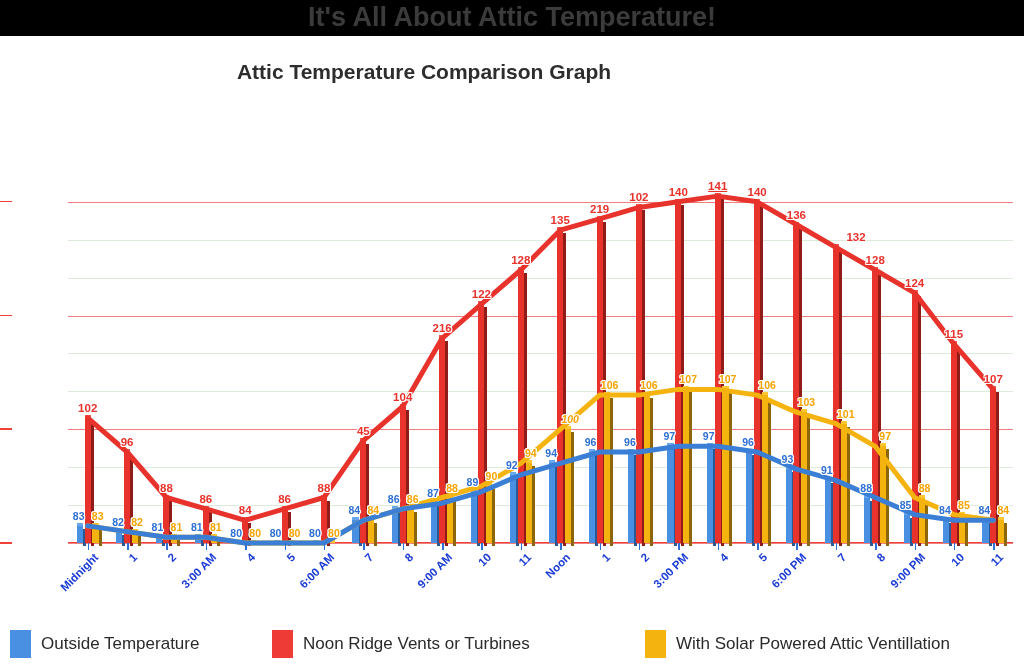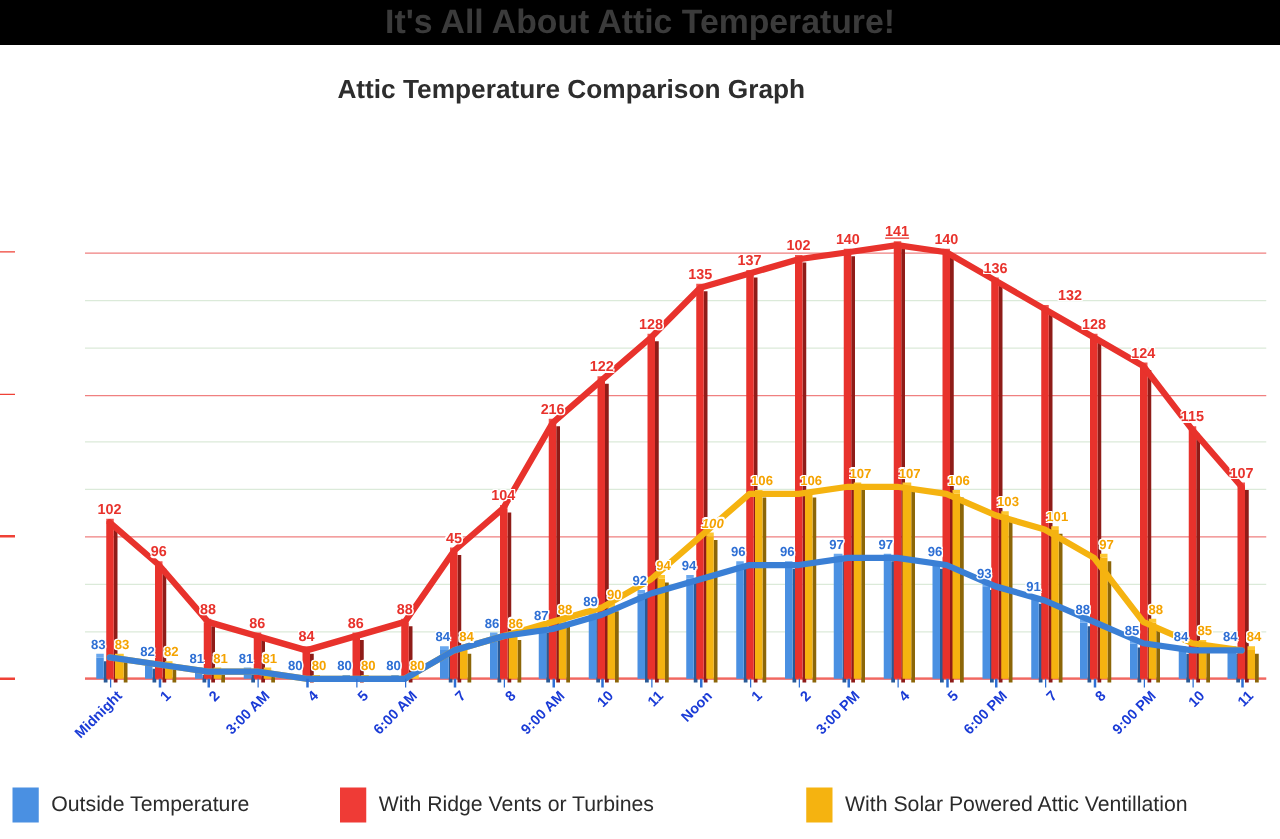--- a/index.html
+++ b/index.html
@@ -19,21 +19,21 @@
     position:absolute; left:0; top:-2px; width:1024px; height:38px;
     line-height:38px; text-align:center;
     color:#3b3b3b; font-size:27px; font-weight:bold;
     letter-spacing:0px;
     font-family:"Liberation Sans", sans-serif;
   }
 
   
   .chart-title {
     position:absolute; left:0; top:58px; width:848px; text-align:center;
-    color:#2d2d2d; font-size:21px; font-weight:bold; line-height:27px;margin-left:33px;
+    color:#2d2d2d; font-size:21px; font-weight:bold; line-height:27px;
   }
   .chart-subtitle {
     position:absolute; left:0; top:87px; width:1024px; text-align:center;
     color:#2d2d2d; font-size:21px; font-weight:bold; line-height:27px;
   }
 
   
   #plot {
     position:absolute;
     left:68px; top:179px;
@@ -522,21 +522,21 @@
       <div class="dlabel dl-yellow" style="left: 384.1px; top: 314.5px;">88</div>
       <div class="dlabel dl-red dl-red-top" style="left: 413.4px; top: 121.1px;">122</div>
       <div class="dlabel dl-blue" style="left: 404.4px; top: 308.8px;">89</div>
       <div class="dlabel dl-yellow" style="left: 423.4px; top: 303.1px;">90</div>
       <div class="dlabel dl-red dl-red-top" style="left: 452.8px; top: 87px;">128</div>
       <div class="dlabel dl-blue" style="left: 443.8px; top: 291.8px;">92</div>
       <div class="dlabel dl-yellow" style="left: 462.8px; top: 280.4px;">94</div>
       <div class="dlabel dl-red dl-red-top" style="left: 492.2px; top: 47.2px;">135</div>
       <div class="dlabel dl-blue" style="left: 483.2px; top: 280.4px;">94</div>
       <div class="dlabel dl-yellow" style="left: 502.2px; top: 246.3px; font-style: italic;">100</div>
-      <div class="dlabel dl-red dl-red-top" style="left: 531.6px; top: 35.8px;">137</div>
+      <div class="dlabel dl-red dl-red-top" style="left: 531.6px; top: 35.8px;">219</div>
       <div class="dlabel dl-blue" style="left: 522.6px; top: 269px;">96</div>
       <div class="dlabel dl-yellow" style="left: 541.6px; top: 212.1px;">106</div>
       <div class="dlabel dl-red dl-red-top" style="left: 570.9px; top: 24.4px;">102</div>
       <div class="dlabel dl-blue" style="left: 561.9px; top: 269px;">96</div>
       <div class="dlabel dl-yellow" style="left: 580.9px; top: 212.1px;">106</div>
       <div class="dlabel dl-red dl-red-top" style="left: 610.3px; top: 18.8px;">140</div>
       <div class="dlabel dl-blue" style="left: 601.3px; top: 263.3px;">97</div>
       <div class="dlabel dl-yellow" style="left: 620.3px; top: 206.4px;">107</div>
       <div class="dlabel dl-red dl-red-top" style="left: 649.7px; top: 13.1px; text-decoration: underline;">141</div>
       <div class="dlabel dl-blue" style="left: 640.7px; top: 263.3px;">97</div>
@@ -564,21 +564,21 @@
       <div class="dlabel dl-yellow" style="left: 935.3px; top: 337.3px;">84</div>
     </div>
 
   <div class="legend">
       <div class="legend-item" style="left: 10px;">
         <span class="legend-swatch lg-blue"></span>
         <span class="legend-text">Outside Temperature</span>
       </div>
       <div class="legend-item" style="left: 272px;">
         <span class="legend-swatch lg-red"></span>
-        <span class="legend-text">With Ridge Vents or Turbines</span>
+        <span class="legend-text">Noon Ridge Vents or Turbines</span>
       </div>
       <div class="legend-item" style="left: 645px;">
         <span class="legend-swatch lg-yellow"></span>
         <span class="legend-text">With Solar Powered  Attic Ventillation</span>
       </div>
     </div>
 <div class="xtick" style="left: 87.6875px;"></div>
     <div class="xlabel" style="left: -18.3125px;">Midnight</div>
     <div class="xtick" style="left: 127.062px;"></div>
     <div class="xlabel" style="left: 21.0625px;">1</div>

